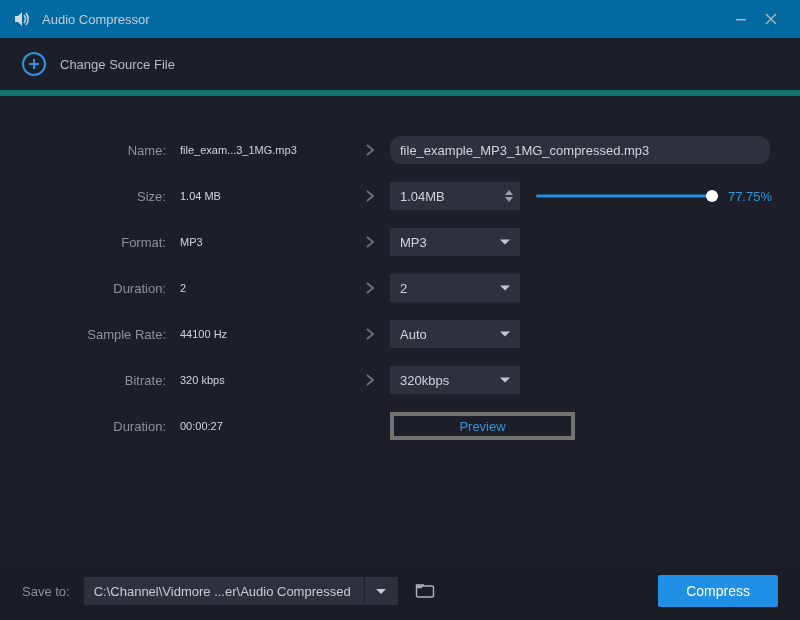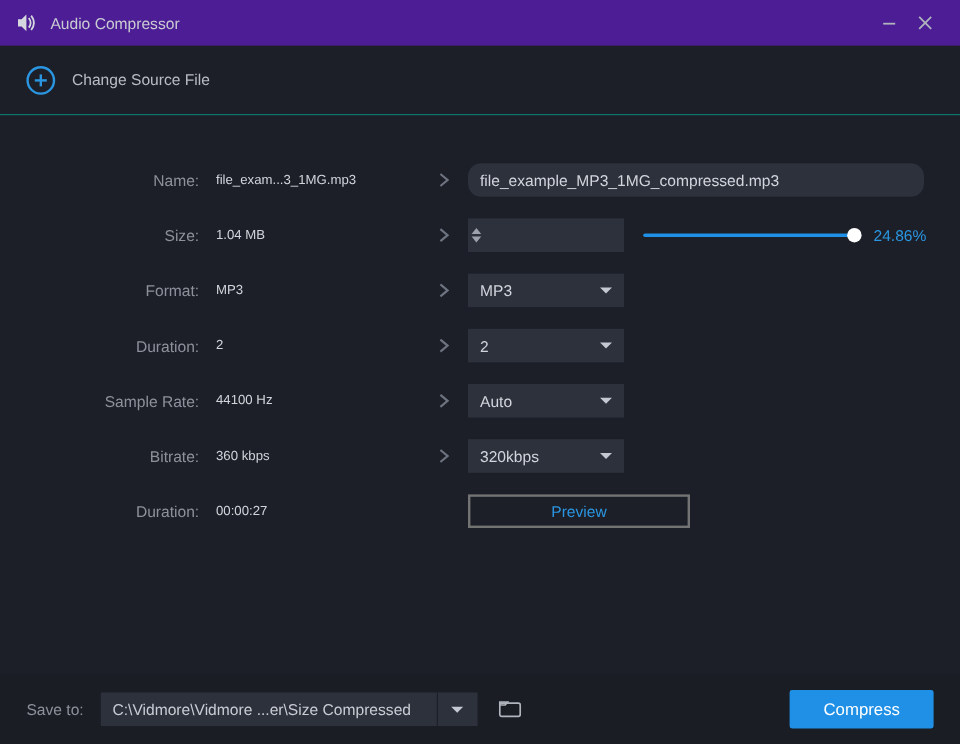--- a/index.html
+++ b/index.html
@@ -10,21 +10,21 @@
     color: #c9ccd3;
     font-size: 13px;
   }
 
   
   .titlebar {
     height: 38px;
     display: flex;
     align-items: center;
     padding: 0 14px;
-    background: #4c1d95;
+    background: #0369a1;
   }
   .titlebar .logo {
     display: flex;
     align-items: center;
     gap: 2px;
     margin-right: 10px;
   }
   .titlebar .app-title { font-size: 13px; color: #c9ccd3; }
   .titlebar .spacer { flex: 1; }
   .winbtn {
@@ -34,21 +34,21 @@
     font-size: 15px;
   }
 
   
   .source-row {
     height: 58px;
     display: flex;
     align-items: center;
     padding: 0 22px;
     gap: 14px;
-    border-bottom: 1px solid #0f766e;
+    border-bottom: 6px solid #0f766e;
   }
   .plus-circle {
     width: 24px; height: 24px;
     border: 2px solid #2a95e0;
     border-radius: 50%;
     position: relative;
   }
   .plus-circle::before, .plus-circle::after {
     content: "";
     position: absolute;
@@ -169,21 +169,21 @@
     width: 0; height: 0;
     border-left: 5px solid transparent;
     border-right: 5px solid transparent;
     border-top: 5px solid #c4c8d0;
     transform: translateY(-50%);
   }
 
   .preview-btn {
     color: #2a95e0;
     background: transparent;
-    border: 2px solid #737373;
+    border: 4px solid #737373;
     width: 185px; height: 28px;
     display: flex; align-items: center; justify-content: center;
     font-size: 13px;
   }
 
   
   .footer {
     position: absolute;
     bottom: 0; left: 0; right: 0;
     height: 58px;
@@ -287,31 +287,32 @@
   <div class="row">
     <div class="lbl">Size:</div>
     <div class="val">1.04 MB</div>
     <div class="arrow">
       <svg width="10" height="14" viewBox="0 0 10 14">
           <polyline points="2,2 8,7 2,12" fill="none" stroke="#6e7380" stroke-width="1.8"></polyline>
         </svg>
     </div>
     <div class="ctrl">
       <div class="stepper">
+        <div class="stepper-val">1.04MB</div>
         <div class="arrows">
           <div class="tri-up"></div>
           <div class="tri-down"></div>
         </div>
       </div>
       <div class="slider-wrap">
         <div class="slider">
           <div class="track"></div>
           <div class="thumb" id="sz-thumb" style="left: 98%;"></div>
         </div>
-        <span class="slider-pct">24.86%</span>
+        <span class="slider-pct">77.75%</span>
       </div>
     </div>
   </div>
 
   <div class="row">
     <div class="lbl">Format:</div>
     <div class="val">MP3</div>
     <div class="arrow">
       <svg width="10" height="14" viewBox="0 0 10 14">
           <polyline points="2,2 8,7 2,12" fill="none" stroke="#6e7380" stroke-width="1.8"></polyline>
@@ -352,21 +353,21 @@
     <div class="ctrl">
       <div class="select">
         <span class="sel-label">Auto</span>
         <span class="caret"></span>
       </div>
     </div>
   </div>
 
   <div class="row">
     <div class="lbl">Bitrate:</div>
-    <div class="val">360 kbps</div>
+    <div class="val">320 kbps</div>
     <div class="arrow">
       <svg width="10" height="14" viewBox="0 0 10 14">
           <polyline points="2,2 8,7 2,12" fill="none" stroke="#6e7380" stroke-width="1.8"></polyline>
         </svg>
     </div>
     <div class="ctrl">
       <div class="select">
         <span class="sel-label">320kbps</span>
         <span class="caret"></span>
       </div>
@@ -382,21 +383,21 @@
         <span>Preview</span>
       </div>
     </div>
   </div>
 
 </div>
 
 <div class="footer">
   <span class="save-label">Save to:</span>
   <div class="path-select">
-    <div class="path-val">C:\Vidmore\Vidmore ...er\Size Compressed</div>
+    <div class="path-val">C:\Channel\Vidmore ...er\Audio Compressed</div>
     <div class="path-drop">
       <div class="caret"></div>
     </div>
   </div>
   <div class="browse-btn">
     <svg width="20" height="16" viewBox="0 0 20 16">
       <rect x="1.5" y="3" width="17" height="11" rx="1.5" fill="none" stroke="#b0b4bd" stroke-width="1.4"></rect>
       <path d="M1.5 4.5 L6 4.5 L8 2 L1.5 2 Z" fill="none" stroke="#b0b4bd" stroke-width="1.4"></path>
     </svg>
   </div>

